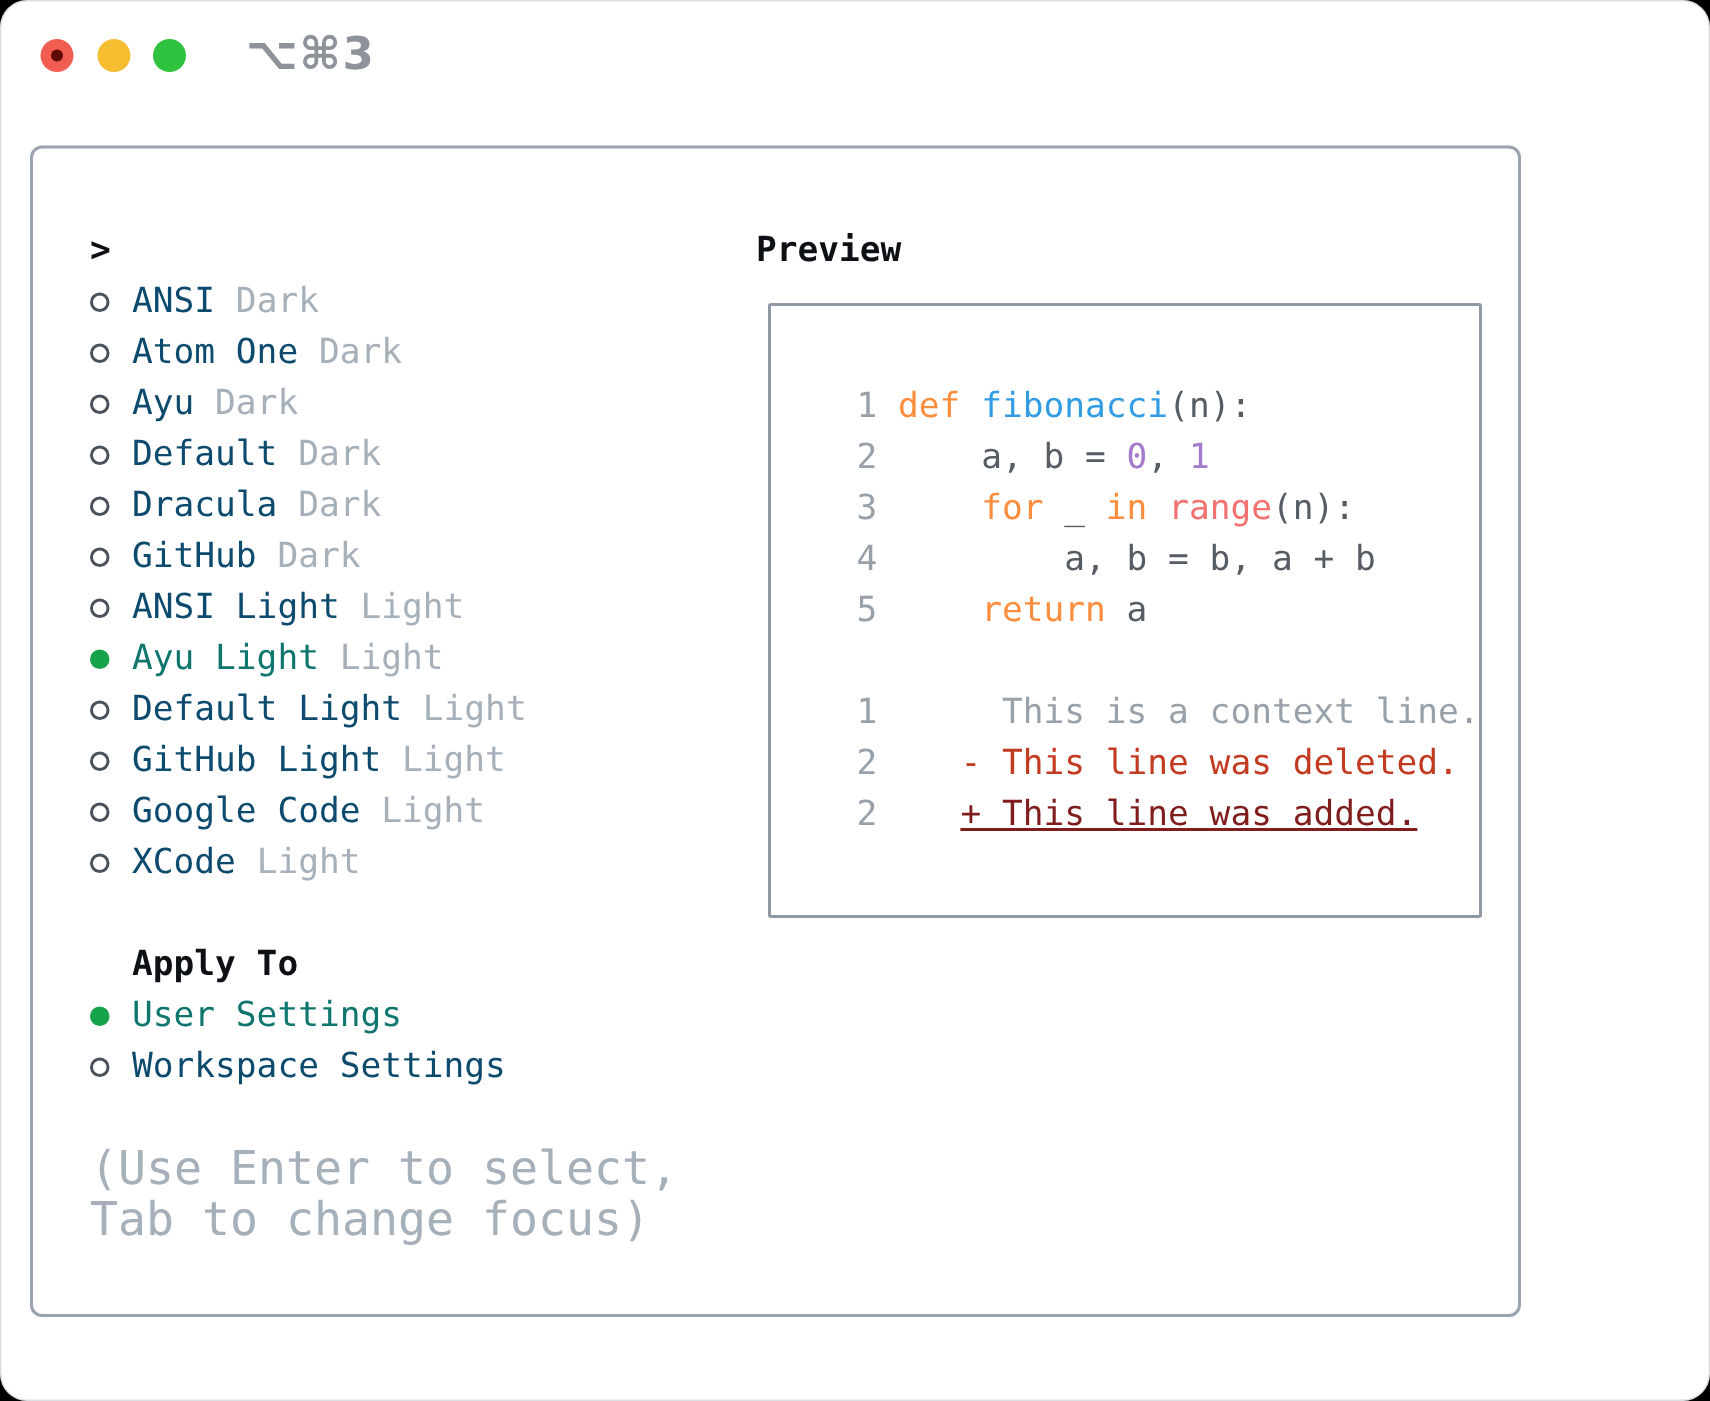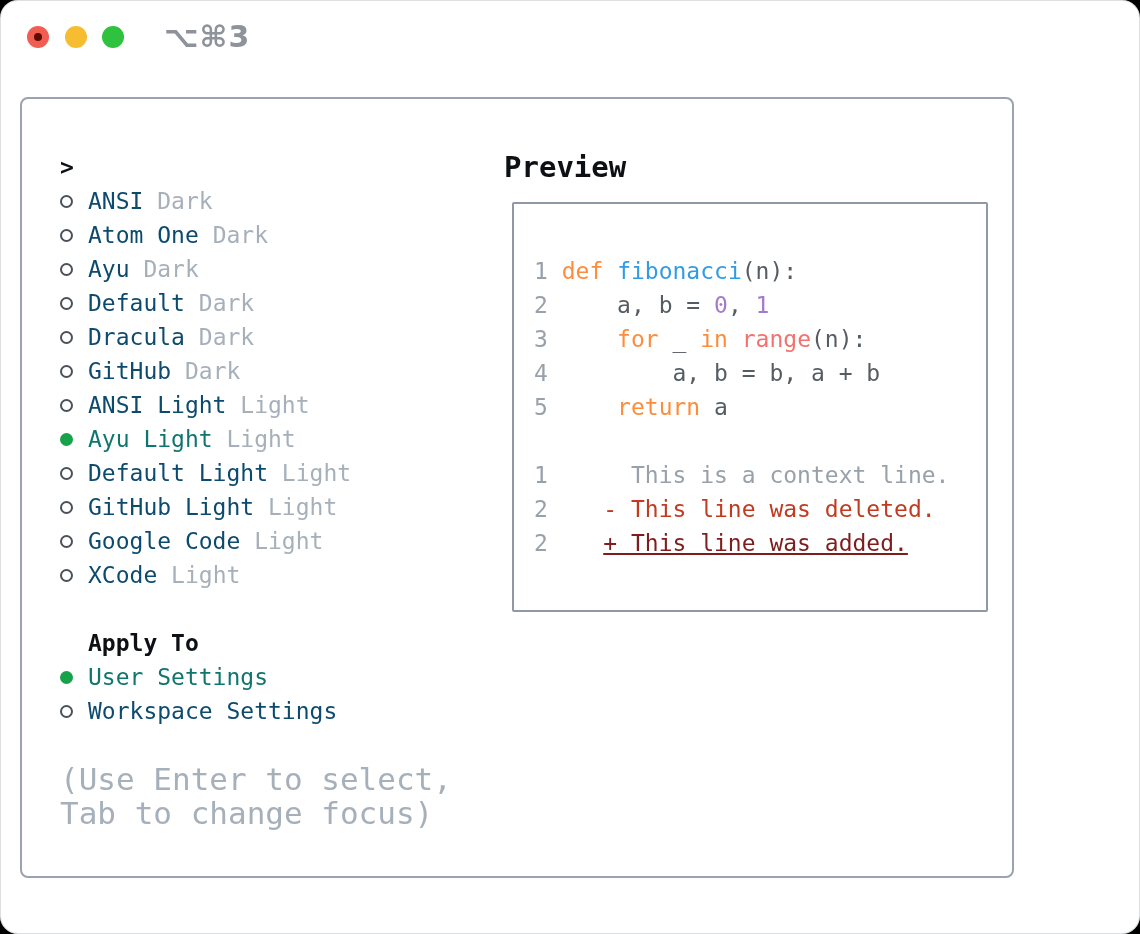--- a/index.html
+++ b/index.html
@@ -49,28 +49,28 @@
   .item-name.selected { color:#0f766e; }
   .item-tag { color:#a6b0ba; }
   .apply-header { margin-top:34px; font-weight:bold; color:#0d1014; }
   .help {
     margin-top:34px; color:#a6b0ba; font-size:31px; line-height:34px; width:432px;
   }
 
   
   .preview-header {
     position:absolute; left:482px; top:51px; height:34px; line-height:34px;
-    font-size:29px; font-weight:bold; color:#0d1014;
+    font-size:23px; font-weight:bold; color:#0d1014;
   }
   .preview-box {
     position:absolute; left:490px; top:103px; width:476px; height:410px;
     border:2px solid #8f99a5; border-radius:2px; background:#fff; overflow:hidden;
   }
   .code { padding:16px 0 0 20px; font-size:23px; }
-  .code-line { height:34px; line-height:34px; white-space:pre; }
+  .code-line { height:34px; line-height:34px; white-space:pre;margin-left:37px; }
   .seg-num   { color:#98a1aa; }
   .seg-fg    { color:#565c63; }
   .seg-kw    { color:#fb8d3c; }
   .seg-fn    { color:#319ce4; }
   .seg-const { color:#a37acc; }
   .seg-coral { color:#f3716f; }
   .seg-ctx   { color:#98a1aa; }
   .seg-del   { color:#c23a20; }
   .seg-add   { color:#7f1d1d;text-decoration:underline; }
 </style>

